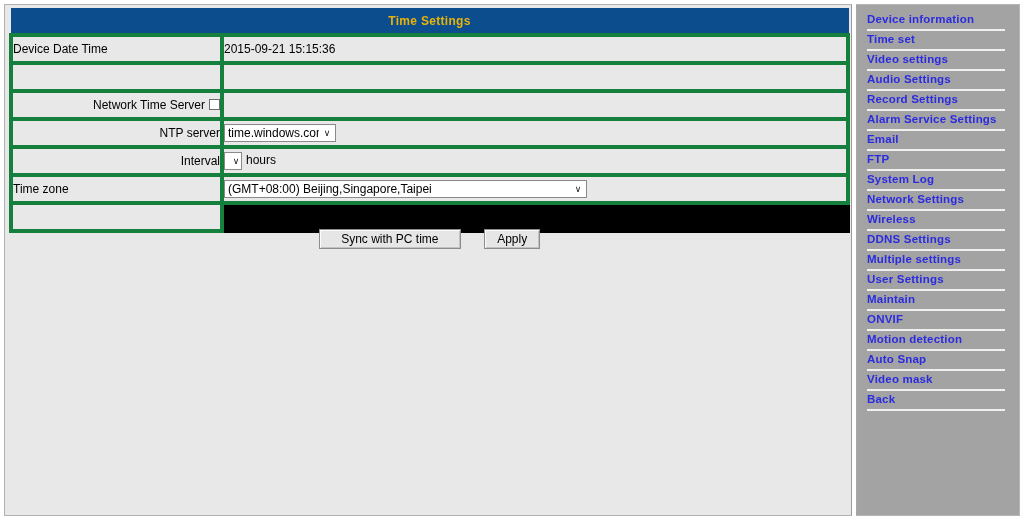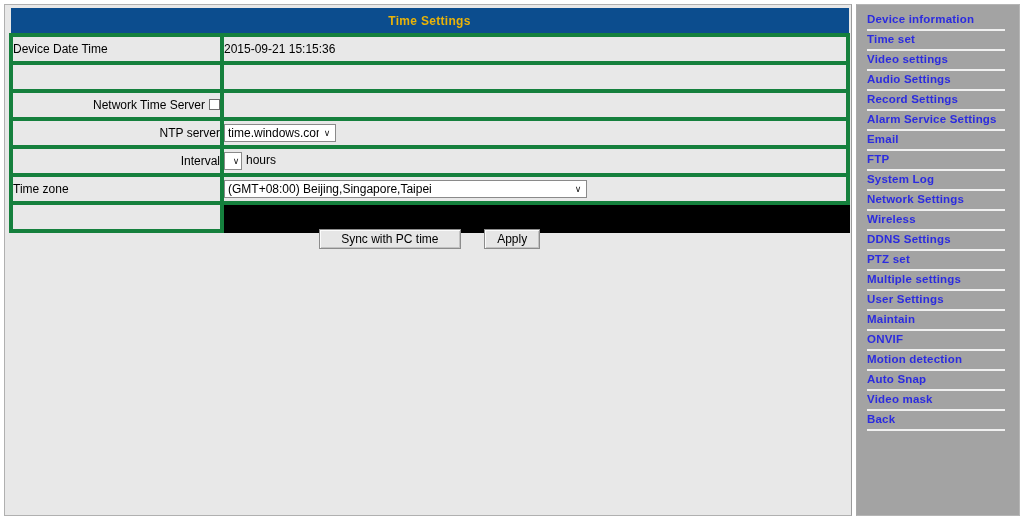--- a/index.html
+++ b/index.html
@@ -282,21 +282,20 @@
     <div class="menu-item"><span class="menu-link">Video settings</span></div>
     <div class="menu-item"><span class="menu-link">Audio Settings</span></div>
     <div class="menu-item"><span class="menu-link">Record Settings</span></div>
     <div class="menu-item"><span class="menu-link">Alarm Service Settings</span></div>
     <div class="menu-item"><span class="menu-link">Email</span></div>
     <div class="menu-item"><span class="menu-link">FTP</span></div>
     <div class="menu-item"><span class="menu-link">System Log</span></div>
     <div class="menu-item"><span class="menu-link">Network Settings</span></div>
     <div class="menu-item"><span class="menu-link">Wireless</span></div>
     <div class="menu-item"><span class="menu-link">DDNS Settings</span></div>
-    <div class="menu-item"><span class="menu-link">PTZ set</span></div>
     <div class="menu-item"><span class="menu-link">Multiple settings</span></div>
     <div class="menu-item"><span class="menu-link">User Settings</span></div>
     <div class="menu-item"><span class="menu-link">Maintain</span></div>
     <div class="menu-item"><span class="menu-link">ONVIF</span></div>
     <div class="menu-item"><span class="menu-link">Motion detection</span></div>
     <div class="menu-item"><span class="menu-link">Auto Snap</span></div>
     <div class="menu-item"><span class="menu-link">Video mask</span></div>
     <div class="menu-item"><span class="menu-link">Back</span></div>
   </div>
 

